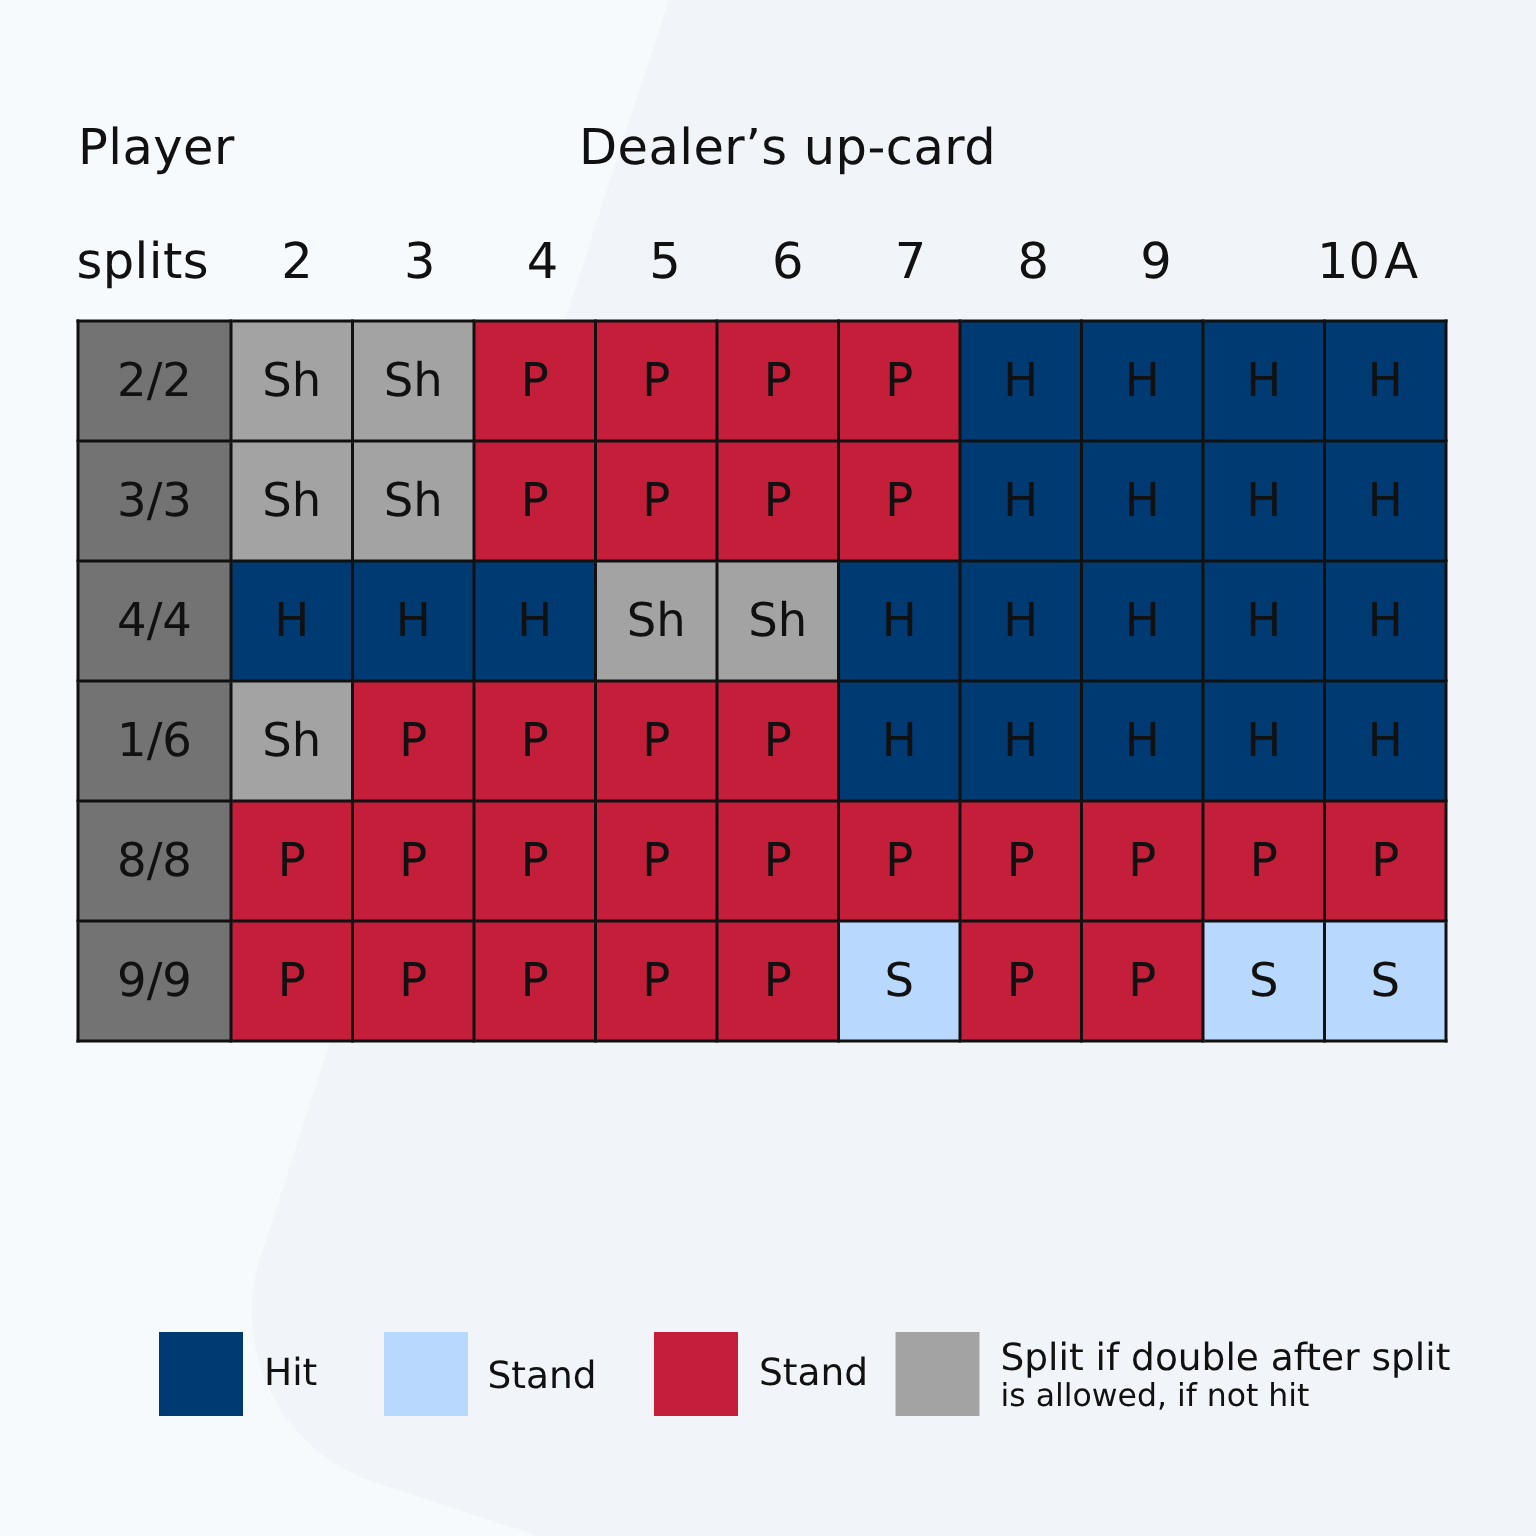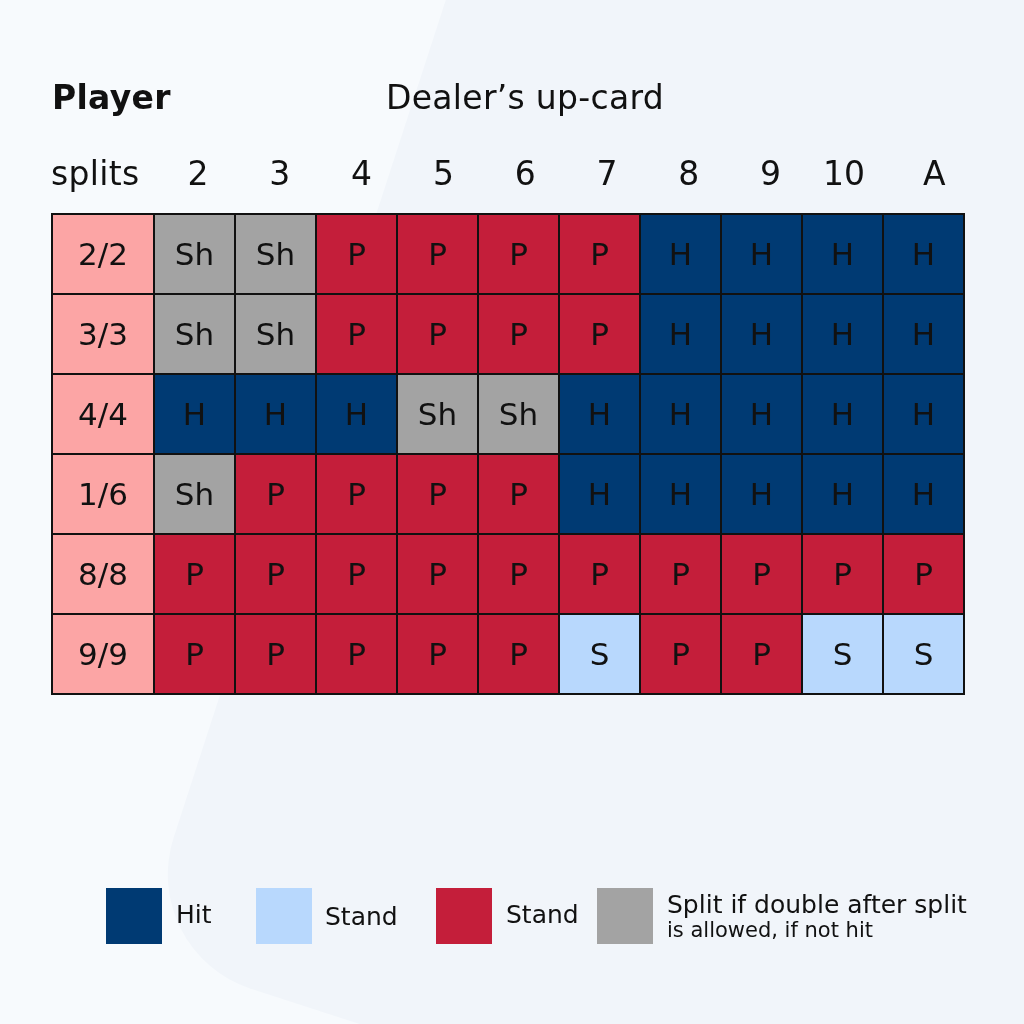--- a/index.html
+++ b/index.html
@@ -2,47 +2,47 @@
 <html><head>
 <meta charset="utf-8">
 <style>
   html,body{margin:0;padding:0;}
   body{width:1024px;height:1024px;background:#f7fafd;font-family:"DejaVu Sans","Liberation Sans",sans-serif;color:#111;position:relative;overflow:hidden;}
   .bgshape{position:absolute;left:300px;top:-80px;width:900px;height:1200px;background:#f1f5fa;transform:rotate(18deg);border-radius:120px;}
   .title{position:absolute;font-size:33px;letter-spacing:0.3px;}
   .hdr{position:absolute;top:154px;font-size:33px;width:82px;text-align:center;}
   table{position:absolute;left:51px;top:213px;border-collapse:collapse;}
   td{border:2px solid #111;height:78px;text-align:center;font-size:31px;padding:0;}
-  td.lab{width:100px;background:#fca5a5;}
+  td.lab{width:100px;background:#737373;}
   td.c{width:79px;}
   .H{background:#003a73;}
   .S{background:#b8d8fd;}
   .P{background:#c41e3a;}
   .Sh{background:#a3a3a3;}
   .sw{position:absolute;top:888px;width:56px;height:56px;}
   .lt{position:absolute;font-size:25px;}
 </style>
 </head>
 <body>
 <div class="bgshape"></div>
 
-<div class="title" style="left:52px;top:78px;font-weight:bold;">Player</div>
+<div class="title" style="left:52px;top:78px;">Player</div>
 <div class="title" style="left:386px;top:78px;">Dealer’s up-card</div>
 <div class="title" style="left:51px;top:154px;">splits</div>
 
 <div id="hdrs">
     <div class="hdr" style="left: 157px;">2</div>
     <div class="hdr" style="left: 238.8px;">3</div>
     <div class="hdr" style="left: 320.6px;">4</div>
     <div class="hdr" style="left: 402.4px;">5</div>
     <div class="hdr" style="left: 484.2px;">6</div>
     <div class="hdr" style="left: 566px;">7</div>
     <div class="hdr" style="left: 647.8px;">8</div>
     <div class="hdr" style="left: 729.6px;">9</div>
-    <div class="hdr" style="left: 803px;">10</div>
+    <div class="hdr" style="left: 858px;">10</div>
     <div class="hdr" style="left: 893.2px;">A</div>
   </div>
 
 <table>
     <tbody id="tb">
       <tr>
         <td class="lab">2/2</td>
         <td class="c Sh">Sh</td>
         <td class="c Sh">Sh</td>
         <td class="c P">P</td>

